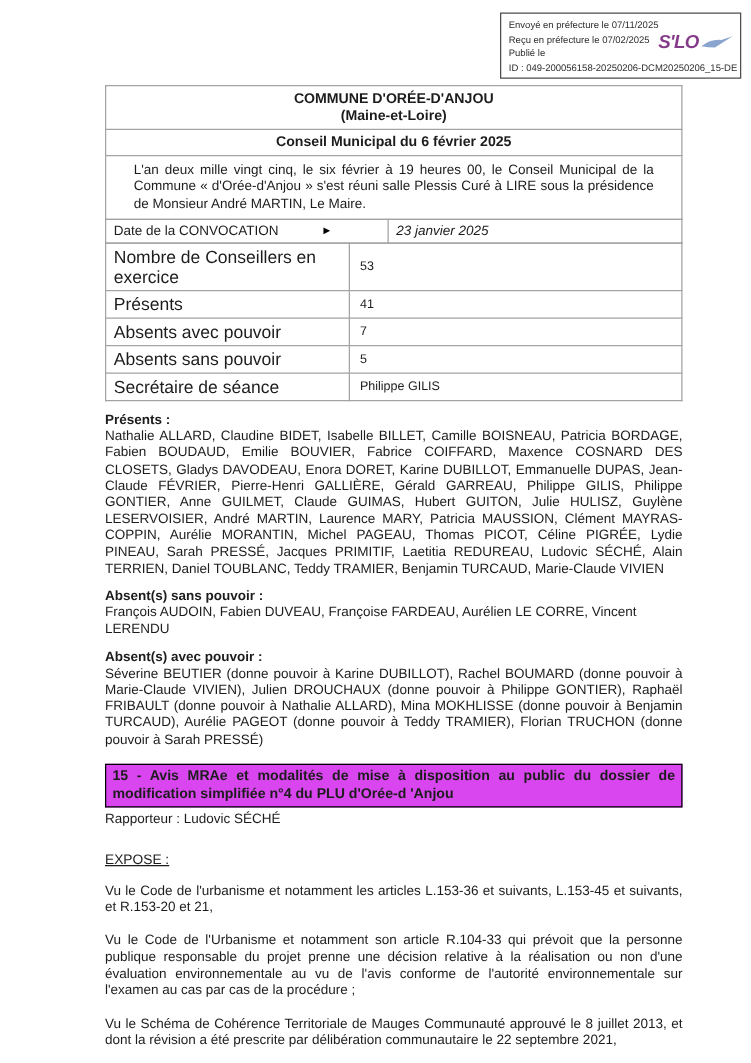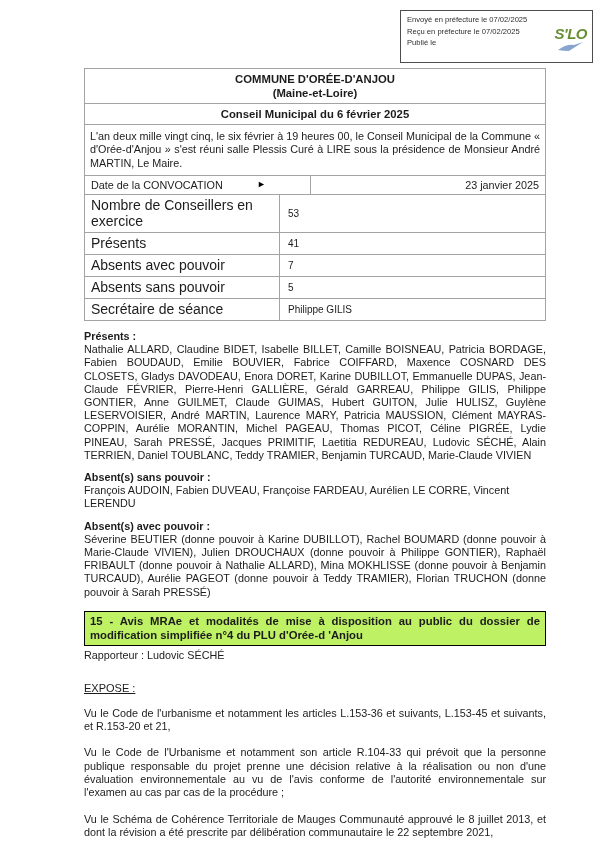--- a/index.html
+++ b/index.html
@@ -15,78 +15,79 @@
   
   .stamp {
     position:absolute; left:400px; top:10px; width:193px; height:53px;
     border:1px solid #4d4d4d; background:#fff;
     padding:3px 6px 2px 6px;
     font-size:7.6px; line-height:11.6px; color:#2e2e2e;
     white-space:nowrap; overflow:hidden;
   }
   .stamp-logo {
     position:absolute; right:5px; top:17px;
-    display:flex; align-items:center; gap:1px;
+    display:flex; align-items:flex-start; gap:1px;
     font-style:italic; font-weight:bold;
     font-size:15px; letter-spacing:-0.5px;
-    color:#4d7c0f; opacity:0.85;flex-direction:column;
+    color:#701a75; opacity:0.85;
   }
   .stamp-logo svg { display:block; }
 
   
   .content { position:absolute; left:84px; top:68px; width:462px; }
 
   table { width:100%; border-collapse:collapse; table-layout:fixed; }
   td { border:1px solid #a3a3a3; vertical-align:middle; }
   .tbl-stack { margin-top:-1px; }
 
   .cell-center { text-align:center; }
   .hdr-cell { padding:3px 6px; font-weight:bold; font-size:11.3px; line-height:14px; }
   .session-cell { padding:4px 6px; font-weight:bold; font-size:11.3px;margin-top:29px; }
-  .intro-cell { padding:5px 5px; font-weight:normal; font-size:10.8px; line-height:13.3px; text-align:justify; }
+  .intro-cell { padding:5px 22px; font-weight:normal; font-size:10.8px; line-height:13.3px; text-align:justify; }
 
   .convoc-left { width:226px; padding:3px 6px; font-size:10.8px; }
   .convoc-flex { display:flex; justify-content:space-between; padding-right:38px; }
   .arrow { font-size:9px; color:#000; }
-  .convoc-right { padding:3px 6px; font-size:10.8px; text-align:right; }
+  .convoc-right { padding:3px 6px; font-size:10.8px; text-align:left;font-style:italic; }
 
   .delib-cell { padding:2px 6px; font-weight:bold; font-size:11.3px; text-align:center; }
 
   .stats-label { width:195px; padding:2.5px 6px; font-size:14px; }
   .stats-value { padding:2.5px 8px; font-size:10px; }
 
   .section { margin-top:9px; font-size:10.8px; line-height:13.2px; }
   .section-label { font-weight:bold; }
   .just { text-align:justify; }
 
   .item-title {
     margin-top:12px;
     border:1px solid #000000;
-    background:#bef264;
+    background:#d946ef;
     font-weight:bold;
     font-size:11.3px; line-height:14.5px;
     padding:2px 5px;
     text-align:justify;
   }
   .rapporteur { margin-top:3px; font-size:10.8px; }
 
   .expose-label {
     margin-top:21px;
     font-size:11px;
     text-decoration:underline;
   }
   .para { margin-top:13px; font-size:10.8px; line-height:13.3px; text-align:justify; }
 </style>
 </head>
 <body>
 
 <div class="stamp">
-  <div>Envoyé en préfecture le 07/02/2025</div>
+  <div>Envoyé en préfecture le 07/11/2025</div>
   <div>Reçu en préfecture le 07/02/2025</div>
   <div>Publié le</div>
+  <div>ID : 049-200056158-20250206-DCM20250206_15-DE</div>
   <div class="stamp-logo">
     <span>S'LO</span>
     <span>
       <svg width="27" height="12" viewBox="0 0 27 12">
         <path d="M1 9 Q9 3 17 4 L26 1 L12 10 Q6 10 1 9 Z" fill="#7596c7"></path>
       </svg>
     </span>
   </div>
 </div>
 

